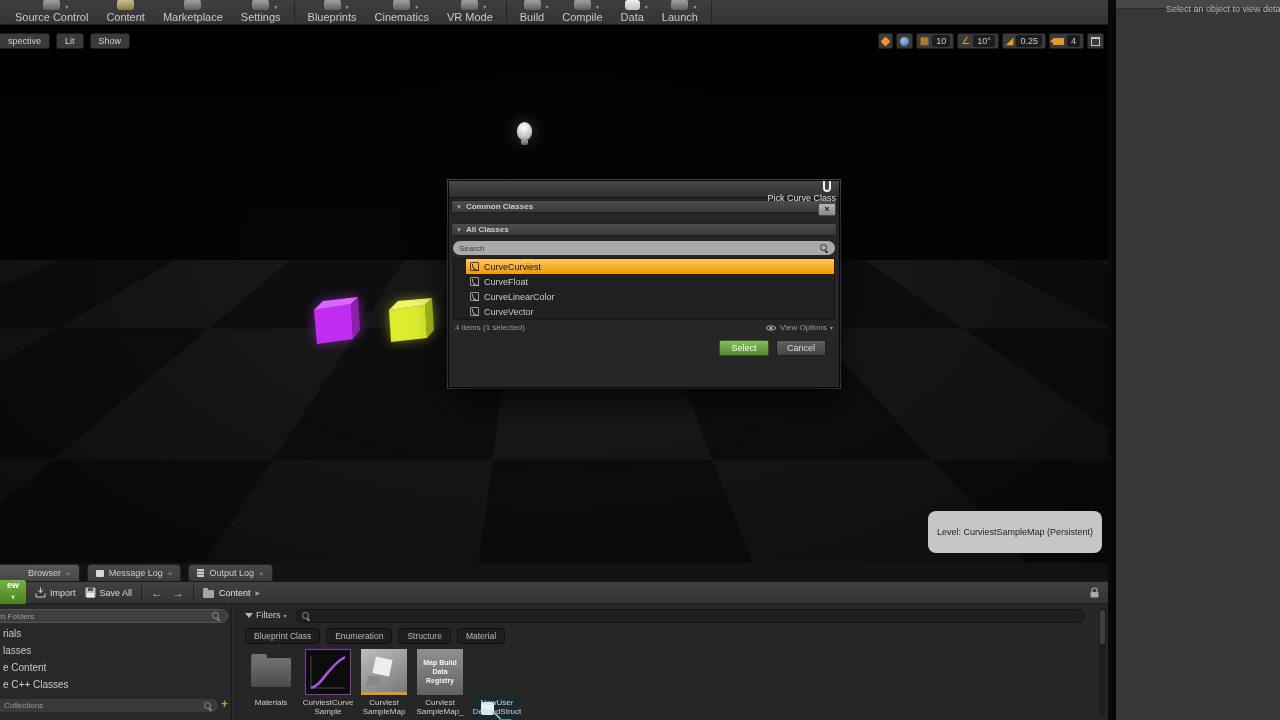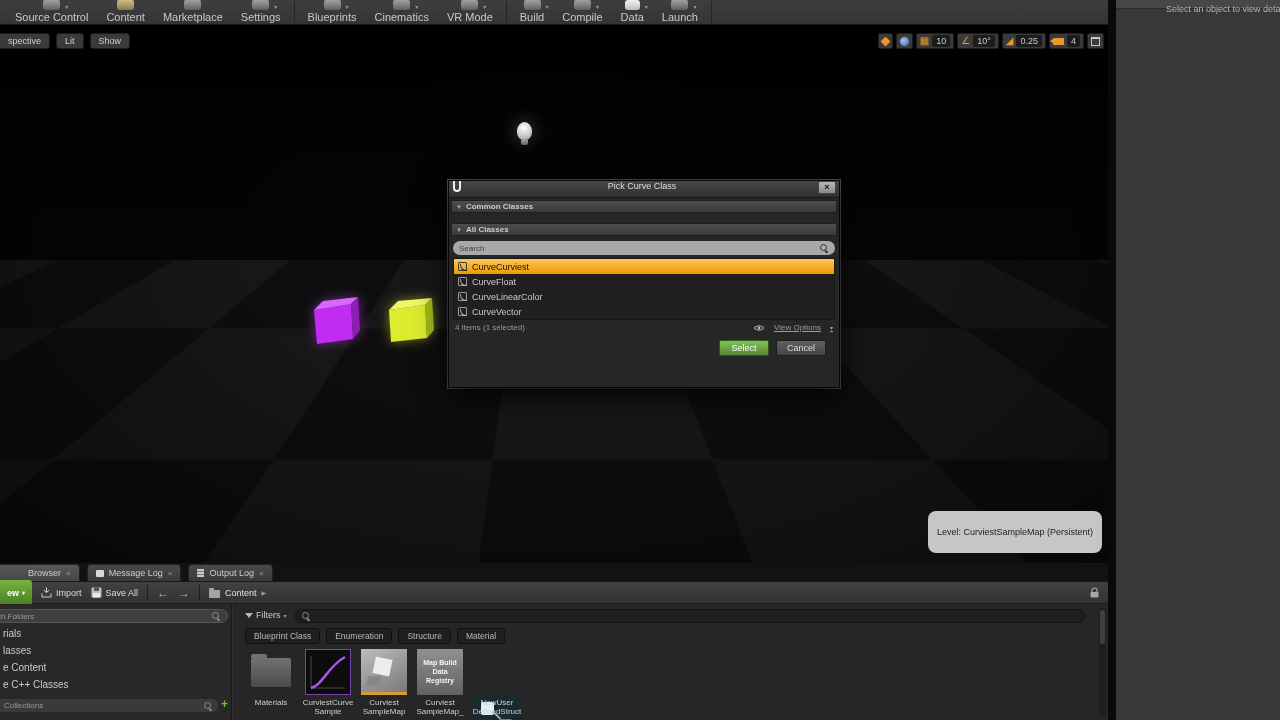--- a/index.html
+++ b/index.html
@@ -57,47 +57,47 @@
     border-top:2.5px solid transparent; border-bottom:2.5px solid transparent; }
   .maxicon { width:9px; height:9px; border:1px solid #c5c5c5; border-top-width:2px; }
 
   .level-label { position:absolute; right:6px; bottom:10px; background:#c6c6c6; border-radius:8px;
     padding:16px 9px; font-size:9px; color:#1e1e1e; white-space:nowrap; }
 
   
   #dlg { position:absolute; left:448px; top:155px; width:392px; height:208px; background:#262626;
     border:1px solid #060606; box-shadow:0 10px 30px rgba(0,0,0,.85), 0 0 0 1px #505050; }
   .dlg-title { height:17px; background:linear-gradient(#484848,#2f2f2f); border-bottom:1px solid #161616;
-    display:flex; align-items:flex-start; padding:0 3px; }
+    display:flex; align-items:flex-end; padding:0 3px;flex-direction:column; }
   .dlg-logo { width:14px; display:flex; align-items:center; }
   .dlg-title-text { flex:1; text-align:center; font-size:9px; color:#dedede; }
   .dlg-close { width:18px; height:13px; background:linear-gradient(#b8b8b8,#8a8a8a); border:1px solid #474747;
     border-radius:2px; color:#1b1b1b; font-size:9px; line-height:11px; text-align:center; font-weight:bold; }
   .sec-hdr { margin:2px 2px 0; height:13px; background:linear-gradient(#4d4d4d,#3a3a3a); border:1px solid #1e1e1e;
     display:flex; align-items:center; gap:4px; padding:0 4px; font-size:8px; font-weight:bold; color:#cdcdcd; }
   .sec-arrow { font-size:6px; color:#aaa; }
   .sec-gap { height:8px; }
   .pc-search { margin:5px 4px 3px; height:14px; background:#a9a9a9; border-radius:7px;
     display:flex; align-items:center; padding:0 6px; gap:4px; }
   .pc-search input { flex:1; background:transparent; border:none; outline:none; font-size:8px; color:#2e2e2e; }
   .pc-search input::placeholder { color:#3d3d3d; }
   .mag { position:relative; width:9px; height:9px; flex:none; }
   .mag::before { content:""; position:absolute; left:0; top:0; width:5px; height:5px; border:1.4px solid currentColor; border-radius:50%; }
   .mag::after { content:""; position:absolute; left:6.4px; top:6.4px; width:3.4px; height:1.5px; background:currentColor;
     transform:rotate(45deg); transform-origin:0 0; }
   .pc-search .mag { color:#303030; }
   .pc-list { margin:0 4px; background:#202020; border:1px solid #161616; }
-  .pc-row { height:15px; display:flex; align-items:center; gap:5px; padding:0 4px; font-size:9px; color:#c9c9c9; }
+  .pc-row { height:15px; display:flex; align-items:center; gap:5px; padding:0 4px; font-size:9px; color:#c9c9c9;margin-left:12px; }
   .pc-row.sel { background:linear-gradient(#ffc65c,#ef9b00); color:#121212; }
   .pc-ric { width:9px; height:9px; border:1px solid #9a9a9a; border-radius:1px; position:relative; flex:none; }
   .pc-row.sel .pc-ric { border-color:#3a3a3a; }
   .pc-ric::after { content:""; position:absolute; left:1px; top:1px; width:6px; height:6px;
     border-left:1px solid currentColor; border-bottom:1px solid currentColor; border-radius:0 0 0 6px; opacity:.8; }
   .pc-status { display:flex; justify-content:space-between; align-items:center; padding:3px 6px 0; font-size:8px; color:#9c9c9c; }
-  .pc-viewopts { display:flex; align-items:center; gap:9px;text-decoration:underline; }
+  .pc-viewopts { display:flex; align-items:center; gap:3px; }
   .pc-btns { display:flex; justify-content:flex-end; gap:7px; padding:8px 13px 0 0; }
   .btn { height:16px; min-width:50px; border-radius:2px; font-size:9px; display:flex; align-items:center;
     justify-content:center; padding:0 10px; }
   .btn-select { background:linear-gradient(#84c15d,#54882e); border:1px solid #2c5913; color:#fff; }
   .btn-cancel { background:linear-gradient(#616161,#444444); border:1px solid #1e1e1e; color:#ddd; }
 
   
   #dock { position:absolute; left:0; top:563px; width:1108px; height:18px; background:#121212;
     display:flex; align-items:flex-end; gap:7px; }
   .dtab { height:17px; background:linear-gradient(#494949,#3a3a3a); border:1px solid #202020; border-bottom:none;
@@ -106,21 +106,21 @@
   .dtab-close { font-size:8px; color:#999; }
   .mlog-icon { width:8px; height:7px; background:#d8d8d8; border-radius:1px; }
   .olog-icon { width:7px; height:8px;
     background:linear-gradient(#c9c9c9 0 2px,#757575 2px 3px,#c9c9c9 3px 5px,#757575 5px 6px,#c9c9c9 6px); }
 
   
   #cbbar { position:absolute; left:0; top:581px; width:1108px; height:23px;
     background:linear-gradient(#414141,#333333); border-top:1px solid #181818; border-bottom:1px solid #1d1d1d;
     display:flex; align-items:center; gap:9px; padding-right:8px; }
   .addnew { height:25px; background:linear-gradient(#75b340,#4a7f23); border-radius:0 3px 3px 0;
-    display:flex; align-items:center; gap:3px; padding:0 7px; color:#fff; font-size:9px; font-weight:bold; }
+    display:flex; align-items:center; gap:3px; padding:0 7px; color:#fff; font-size:9px; font-weight:bold;flex-direction:column; }
   .addnew-caret { font-size:6px; color:#e2ffd2; }
   .cb-act { display:flex; align-items:center; gap:4px; font-size:9px; color:#dadada; }
   .cb-sep { width:1px; height:15px; background:#1f1f1f; }
   .navarrow { font-size:12px; color:#b8b8b8; line-height:12px; }
   .bc { display:flex; align-items:center; gap:5px; font-size:9px; color:#e2e2e2; }
   .bc-folder { width:11px; height:8px; background:#a5a5a5; border-radius:1px; position:relative; margin-top:2px; }
   .bc-folder::before { content:""; position:absolute; top:-2px; left:0; width:5px; height:2px; background:#a5a5a5; border-radius:1px 1px 0 0; }
   .bc-caret { font-size:6px; color:#9a9a9a; }
   .flex1 { flex:1; }
 

